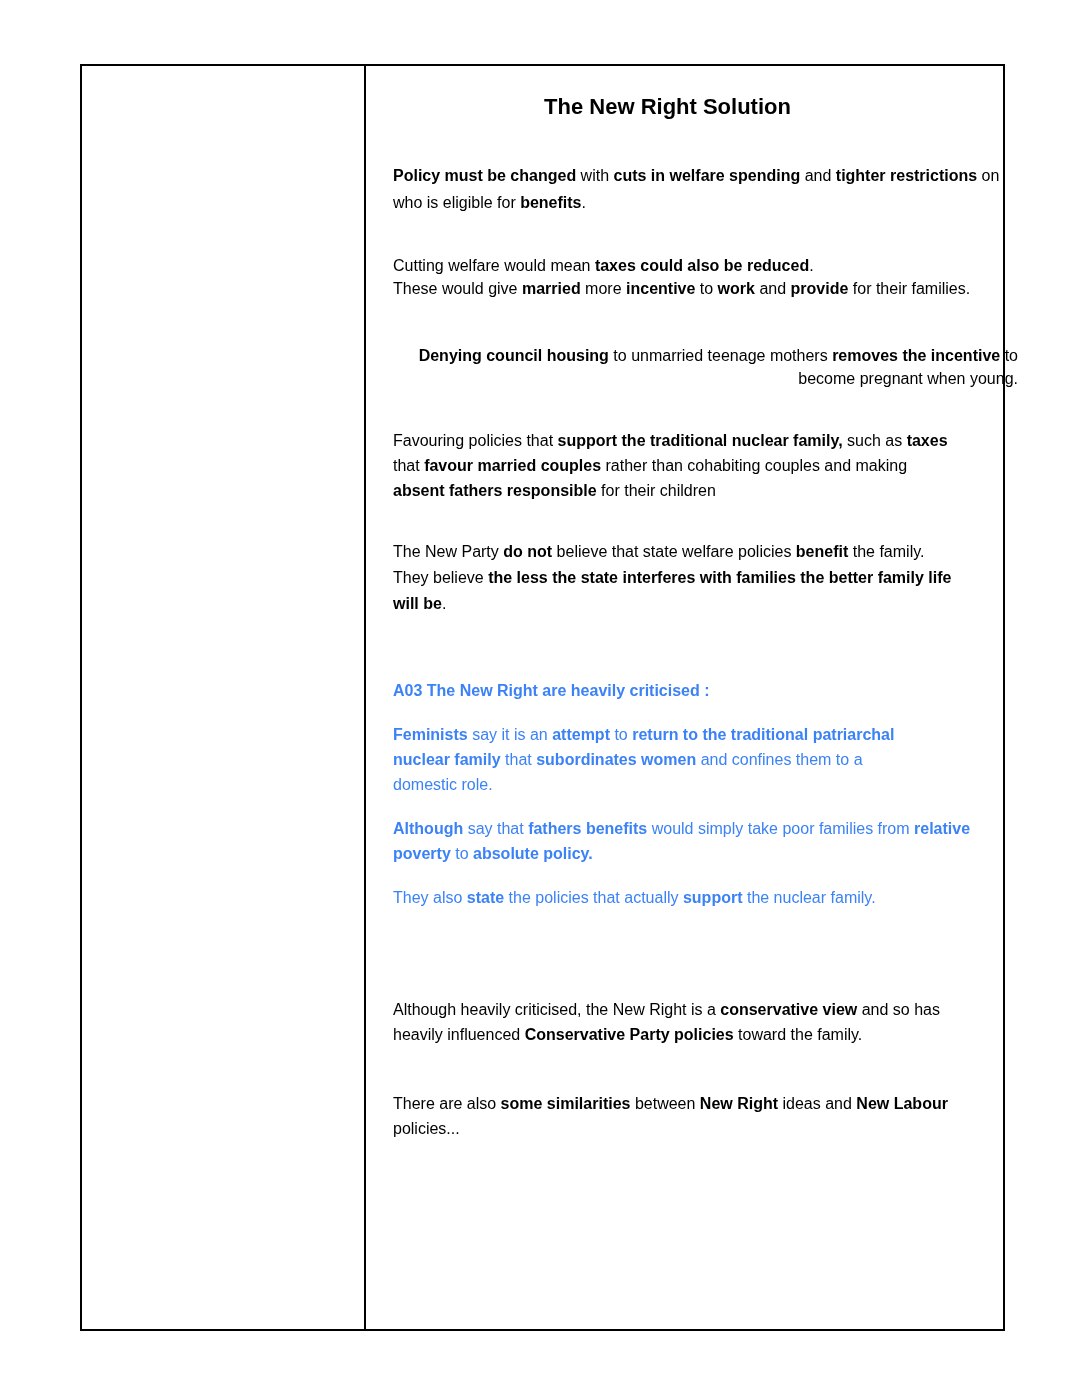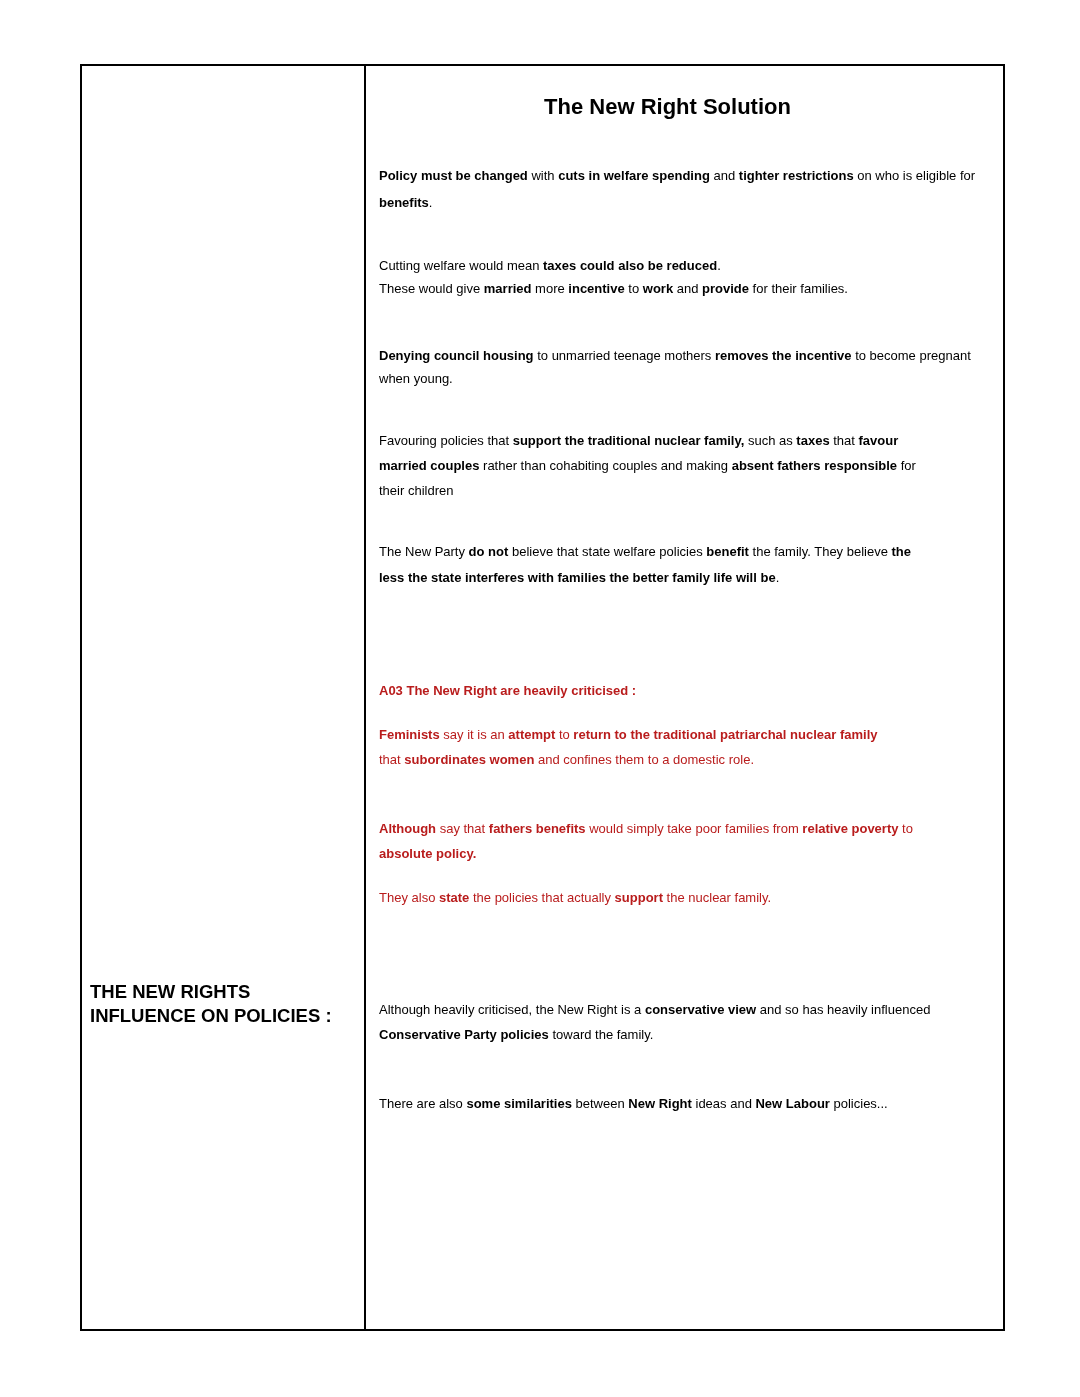--- a/index.html
+++ b/index.html
@@ -2,39 +2,35 @@
 <html><head>
 <meta charset="utf-8">
 <style>
   html, body { margin:0; padding:0; background:#ffffff; }
   body { width:1080px; height:1397px; position:relative; font-family:"Liberation Sans", sans-serif; color:#000; }
   .tbl { position:absolute; left:80px; top:64px; width:925px; height:1267px; border:2px solid #000; box-sizing:border-box; }
   .divider { position:absolute; left:282px; top:0; bottom:0; width:2px; background:#000; }
   .left-label { position:absolute; left:8px; top:914px; width:270px; font-weight:bold; font-size:18.5px; line-height:24px; }
   .right { position:absolute; left:293px; top:0; width:625px; }
   .title { position:absolute; left:0; width:585px; top:28px; text-align:center; font-weight:bold; font-size:22px; }
-  .p { position:absolute; left:4px; font-size:13px; line-height:25px; }
-  .gray { color:#b91c1c; }
+  .p { position:absolute; left:18px; font-size:16px; line-height:25px; }
+  .gray { color:#3b82f6; }
   b { font-weight:bold; }
 </style>
 </head>
 <body>
 
 <div class="tbl">
   <div class="divider"></div>
-  <div class="left-label">
-    <div>THE NEW RIGHTS</div>
-    <div>INFLUENCE ON POLICIES :</div>
-  </div>
   <div class="right">
     <div class="title">The New Right Solution</div>
     <div class="p" style="top:96px;width:610px;line-height:27px;"><b>Policy must be changed</b><span> with </span><b>cuts in welfare spending</b><span> and </span><b>tighter restrictions</b><span> on who is eligible for </span><b>benefits</b><span>.</span></div>
     <div class="p" style="top:167px;width:610px;margin-top:20px;"><span>Cutting welfare would mean </span><b>taxes could also be reduced</b><span>.</span></div>
     <div class="p" style="top:211px;width:625px;line-height:23px;"><span>These would give </span><b>married</b><span> more </span><b>incentive</b><span> to </span><b>work</b><span> and </span><b>provide</b><span> for their families.</span></div>
-    <div class="p" style="top:278px;width:625px;line-height:23px;"><b>Denying council housing</b><span> to unmarried teenage mothers </span><b>removes the incentive</b><span> to become pregnant when young.</span></div>
+    <div class="p" style="top:278px;width:625px;line-height:23px;text-align:right;"><b>Denying council housing</b><span> to unmarried teenage mothers </span><b>removes the incentive</b><span> to become pregnant when young.</span></div>
     <div class="p" style="top:354px;width:555px;margin-top:8px;"><span>Favouring policies that </span><b>support the traditional nuclear family,</b><span> such as </span><b>taxes</b><span> that </span><b>favour married couples</b><span> rather than cohabiting couples and making </span><b>absent fathers responsible</b><span> for their children</span></div>
     <div class="p" style="top:473px;width:560px;line-height:26px;"><span>The New Party </span><b>do not</b><span> believe that state welfare policies </span><b>benefit</b><span> the family. They believe </span><b>the less the state interferes with families the better family life will be</b><span>.</span></div>
     <div class="p gray" style="top:612px;font-weight:bold;">A03 The New Right are heavily criticised :</div>
     <div class="p gray" style="top:656px;width:520px;"><b>Feminists</b><span> say it is an </span><b>attempt</b><span> to </span><b>return to the traditional patriarchal nuclear family</b><span> that </span><b>subordinates women</b><span> and confines them to a domestic role.</span></div>
     <div class="p gray" style="top:750px;width:590px;"><b>Although</b><span> say that </span><b>fathers benefits</b><span> would simply take poor families from </span><b>relative poverty</b><span> to </span><b>absolute policy.</b></div>
     <div class="p gray" style="top:819px;width:550px;"><span>They also </span><b>state</b><span> the policies that actually </span><b>support</b><span> the nuclear family.</span></div>
     <div class="p" style="top:931px;width:590px;"><span>Although heavily criticised,  the New Right is a </span><b>conservative view</b><span> and so has heavily influenced </span><b>Conservative Party policies</b><span> toward the family.</span></div>
     <div class="p" style="top:1025px;width:565px;"><span>There are also </span><b>some similarities</b><span> between </span><b>New Right</b><span> ideas and </span><b>New Labour</b><span> policies...</span></div>
   </div>
 </div>

